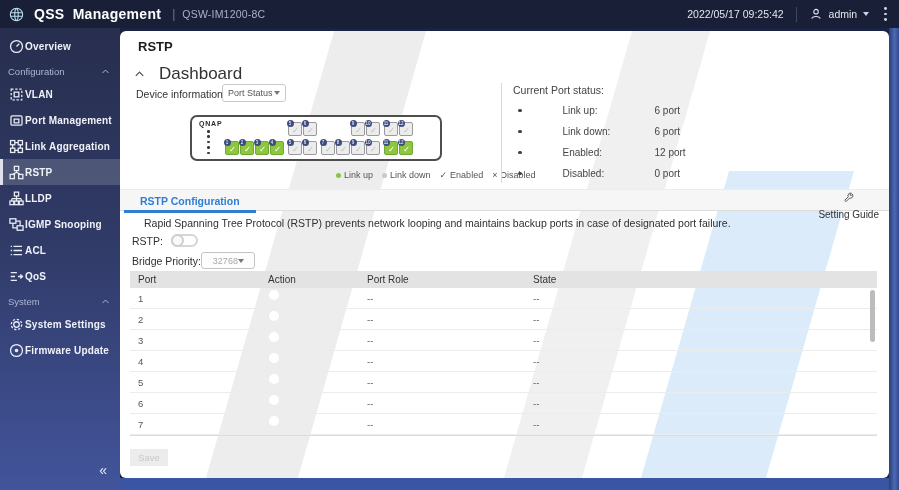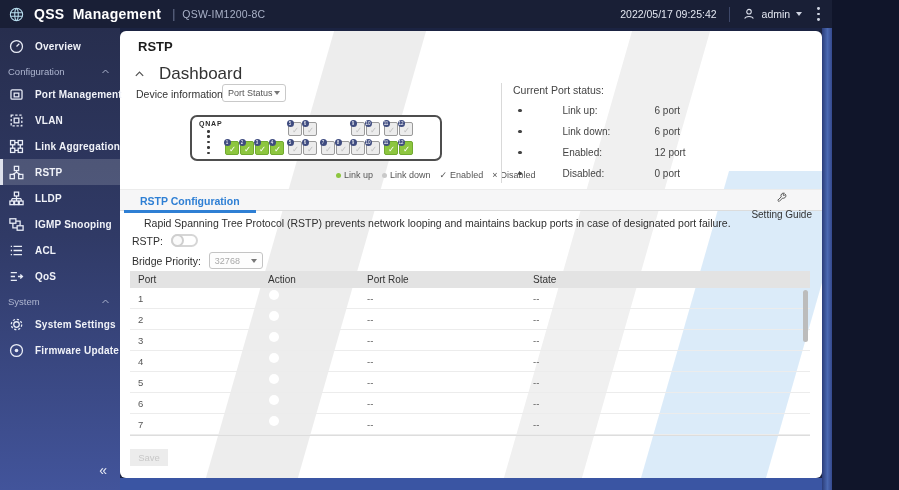--- a/index.html
+++ b/index.html
@@ -1,17 +1,17 @@
 <!DOCTYPE html>
 <html><head>
 <meta charset="utf-8">
 <style>
   * { box-sizing: border-box; margin: 0; padding: 0; }
   html,body { background:#10152a; }
-  .stage { position:relative; width:832px; height:490px; overflow:hidden;
+  .stage { position:relative; width:899px; height:490px; overflow:hidden;
            font-family:"Liberation Sans", sans-serif; background:#be185d; }
 
   
   .hdr { position:absolute; left:0; top:0; width:100%; height:28px; background:#191f36;
          display:flex; align-items:center; z-index:5; }
   .logo { margin-left:8px; display:inline-flex; }
   .app-title { color:#ffffff; font-weight:bold; font-size:14px; margin-left:9px; letter-spacing:.3px; word-spacing:4px; }
   .hdr-sep { color:#6d7694; margin:0 7px 0 11px; font-size:12px; }
   .model { color:#a9b1c7; font-size:10.5px; letter-spacing:.2px; }
   .hdr-right { margin-left:auto; display:flex; align-items:center; }
@@ -23,21 +23,21 @@
   .kebab { margin:0 12px 0 15px; display:flex; flex-direction:column; gap:2.5px; cursor:pointer; }
   .kebab i { width:2.8px; height:2.8px; border-radius:50%; background:#cfd4e2; }
 
   
   .sbar { position:absolute; left:0; top:28px; width:120px; height:462px;
           background:linear-gradient(180deg,#272e4e 0%,#303a66 45%,#42549b 100%); z-index:4; }
   #sidebar-nav { padding-top:5px; }
   .side-item { display:flex; align-items:center; height:26px; padding-left:8px; cursor:pointer; }
   .side-item.active { background:rgba(255,255,255,.16); box-shadow:inset 3px 0 0 #dfe2ec; }
   .s-icon { width:17px; height:17px; display:inline-flex; flex:0 0 17px; }
-  .s-label { color:#f0f2f8; font-size:10px; font-weight:bold; margin-left:10px; letter-spacing:.2px; white-space:nowrap; }
+  .s-label { color:#f0f2f8; font-size:10px; font-weight:bold; margin-left:0; letter-spacing:.2px; white-space:nowrap; }
   .side-sec { display:flex; align-items:center; height:20px; padding:0 10px 0 8px; margin-top:2px; cursor:pointer;gap:32px; }
   .sec-label { color:#aeb6d0; font-size:9.5px; flex:1; }
   .sec-chev svg, .dash-chev svg { display:block; }
   .sec-chev svg { stroke:#aeb6d0; }
   .collapse-btn { position:absolute; right:14px; bottom:12px; color:#e8ebf5; font-size:14px; cursor:pointer; letter-spacing:-1px; }
 
   
   .main { position:absolute; left:120px; top:28px; right:0; bottom:0; background:#1b2342; }
   .band-right { position:absolute; right:0; top:0; width:10px; height:100%;
                 background:linear-gradient(90deg,#2b3d79,#4b69b2 55%,#35498d); }
@@ -99,23 +99,23 @@
   .guide svg { stroke:#444; }
 
   .desc { position:absolute; left:24px; top:186px; right:14px; font-size:10.5px; color:#2f2f2f; }
   .rstp-row { position:absolute; left:12px; top:203px; display:flex; align-items:center; gap:8px; }
   .form-label { font-size:10.5px; color:#2f2f2f; }
   .tgl-outline { width:27px; height:13px; border:2px solid #d6d6d6; border-radius:9px; position:relative;
                  background:#fff; cursor:pointer; }
   .tgl-outline .knob { position:absolute; left:-2px; top:-2px; width:13px; height:13px; background:#fafafa;
                        border:2px solid #cfcfcf; border-radius:50%; }
   .bp-row { position:absolute; left:12px; top:221px; display:flex; align-items:center; }
-  .bp-select { margin-left:8px; width:54px; height:17px; border:1px solid #c4c4c4; border-radius:3px;
+  .bp-select { width:54px; height:17px; border:1px solid #c4c4c4; border-radius:3px;
                background:#fdfdfd; display:flex; align-items:center; justify-content:space-between;
-               padding:0 5px; font-size:9px; color:#a9a9a9; cursor:pointer; }
+               padding:0 11px; font-size:9px; color:#a9a9a9; cursor:pointer; }
 
   
   .tbl { position:absolute; left:10px; top:240px; right:12px; border-bottom:1px solid #ddd; }
   .thead, .trow { display:grid; grid-template-columns:130px 99px 166px 1fr; align-items:center; }
   .thead { background:#e3e3e3; height:17px; }
   .th { padding-left:8px; font-size:10px; color:#333; }
   .trow { height:21px; border-bottom:1px solid #ececec; background:transparent; }
   .td { padding-left:8px; font-size:9.5px; color:#555; }
   .tgl-fill { width:24px; height:12px; background:#9b9b9b; border-radius:7px; position:relative; cursor:pointer; margin-left:8px; }
   .tgl-fill .knob { position:absolute; left:1px; top:1px; width:10px; height:10px; background:#fff; border-radius:50%; }
@@ -175,34 +175,34 @@
           <span class="sec-label">Configuration</span>
           <span class="sec-chev">
             <svg viewBox="0 0 12 8" width="9" height="7" fill="none" stroke-width="1.3">
               <path d="M2 6l4-4 4 4"></path>
             </svg>
           </span>
         </div>
         <div class="side-item">
           <span class="s-icon">
             <svg viewBox="0 0 16 16" width="17" height="17" fill="none" stroke="#e9edf7" stroke-width="1.2">
+              <rect x="3" y="3" width="10" height="10" stroke-dasharray="2.2 1.6"></rect>
+              <rect x="5.8" y="5.8" width="4.4" height="4.4"></rect>
+            </svg>
+          </span>
+          <span class="s-label">VLAN</span>
+        </div>
+        <div class="side-item">
+          <span class="s-icon">
+            <svg viewBox="0 0 16 16" width="17" height="17" fill="none" stroke="#e9edf7" stroke-width="1.2">
               <rect x="2.8" y="3.6" width="10.4" height="8.8" rx="1.2"></rect>
               <path d="M5.8 6.8h4.4v3.4H5.8z"></path>
             </svg>
           </span>
           <span class="s-label">Port Management</span>
-        </div>
-        <div class="side-item">
-          <span class="s-icon">
-            <svg viewBox="0 0 16 16" width="17" height="17" fill="none" stroke="#e9edf7" stroke-width="1.2">
-              <rect x="3" y="3" width="10" height="10" stroke-dasharray="2.2 1.6"></rect>
-              <rect x="5.8" y="5.8" width="4.4" height="4.4"></rect>
-            </svg>
-          </span>
-          <span class="s-label">VLAN</span>
         </div>
         <div class="side-item">
           <span class="s-icon">
             <svg viewBox="0 0 16 16" width="17" height="17" fill="none" stroke="#e9edf7" stroke-width="1.2">
               <rect x="2.4" y="2.4" width="4" height="4"></rect>
               <rect x="9.6" y="2.4" width="4" height="4"></rect>
               <rect x="2.4" y="9.6" width="4" height="4"></rect>
               <rect x="9.6" y="9.6" width="4" height="4"></rect>
               <path d="M6.4 4.4h3.2M6.4 11.6h3.2M4.4 6.4v3.2M11.6 6.4v3.2"></path>
             </svg>

